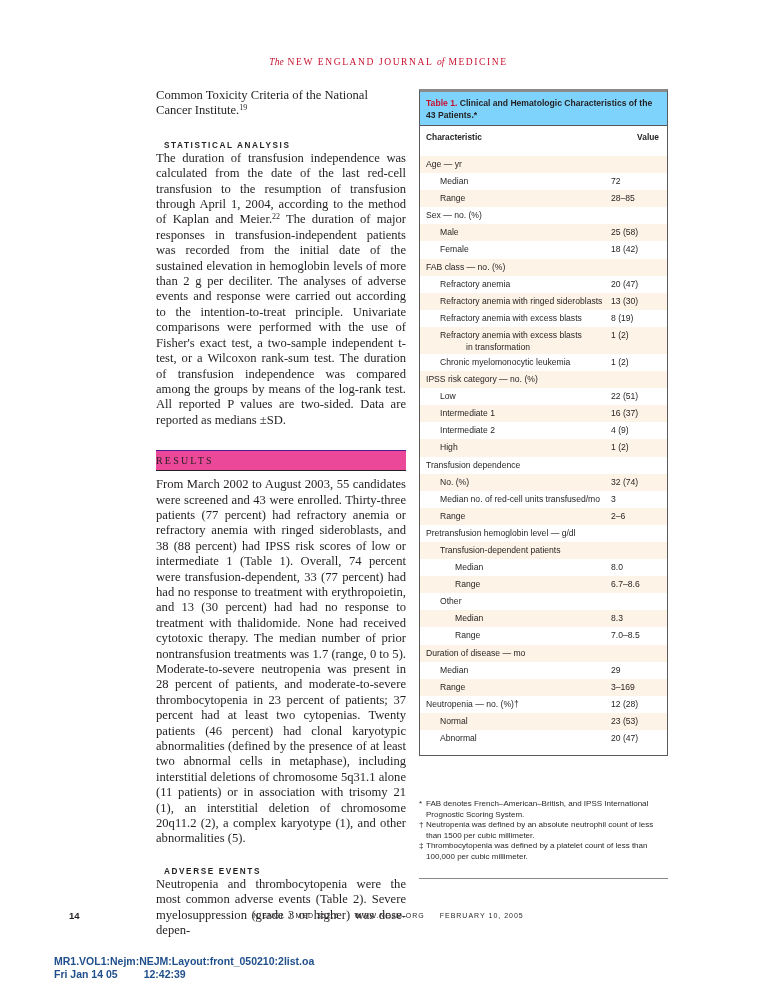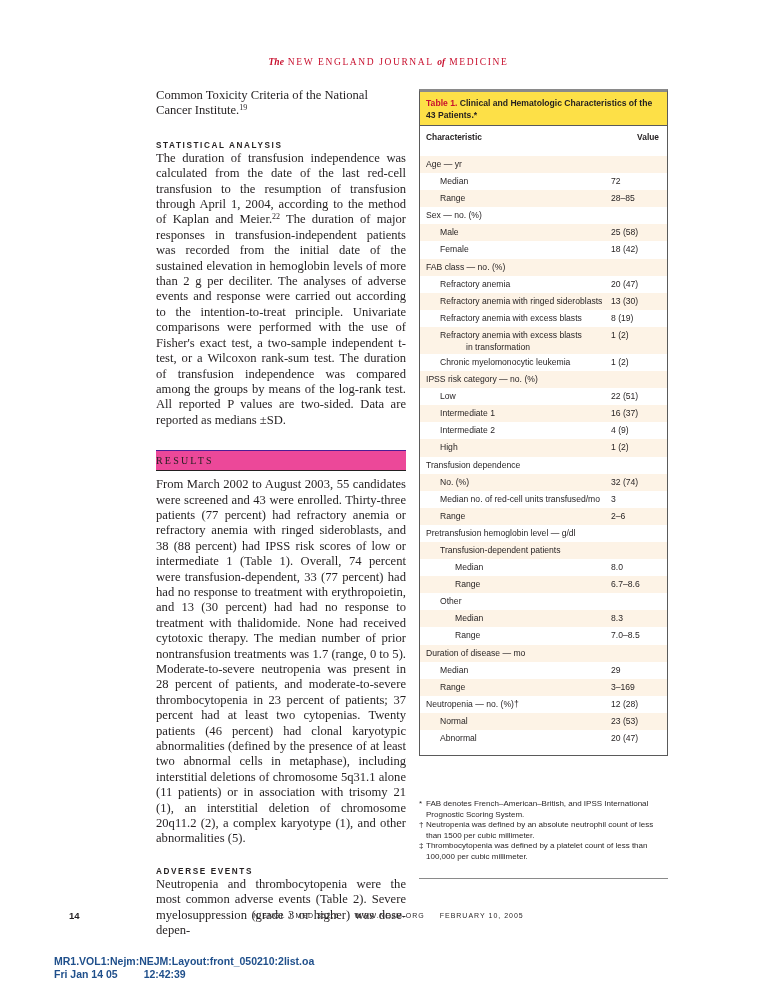--- a/index.html
+++ b/index.html
@@ -1,29 +1,29 @@
 <!DOCTYPE html>
 <html><head>
 <meta charset="utf-8">
 <style>
   html, body { margin: 0; padding: 0; background: #ffffff; }
   body { width: 777px; height: 1005px; position: relative; overflow: hidden; font-family: "Liberation Serif", serif; color: #231f20; }
 
   .running-head { position: absolute; top: 57px; left: 0; width: 777px; text-align: center; color: #c8102e; font-family: "Liberation Serif", serif; font-size: 9.5px; letter-spacing: 1.6px; }
-  .running-head .it { font-style: italic; letter-spacing: 0; font-weight: bold; }
+  .running-head .it { font-style: italic; letter-spacing: 0; }
 
   .col-left { position: absolute; left: 156px; top: 88px; width: 250px; }
   .body-text { font-size: 12.6px; line-height: 15.4px; text-align: justify; margin: 0; }
-  .sec-head { font-family: "Liberation Sans", sans-serif; font-weight: bold; font-size: 8.2px; letter-spacing: 1.6px; margin: 0 0 1px 0; color: #231f20; }
+  .sec-head { font-family: "Liberation Sans", sans-serif; font-weight: bold; font-size: 8.2px; letter-spacing: 1.6px; margin: 0 0 1px 8px; color: #231f20; }
   sup { font-size: 8px; line-height: 0; vertical-align: 4px; }
 
   .results-bar { margin: 22px 0 6px 0; border-top: 1px solid #4c1d95; border-bottom: 1px solid #231f20; background: #ec4899; height: 19px; text-align: left; font-size: 10px; letter-spacing: 2.2px; line-height: 19px; }
 
   .table-box { position: absolute; left: 419px; top: 89px; width: 247px; border: 1.5px solid #5a5a5a; border-top: 3px solid #8a8a8a; font-family: "Liberation Sans", sans-serif; font-size: 8.6px; color: #231f20; }
-  .table-title { background: #fde047; padding: 5px 6px 4px 6px; border-bottom: 1.5px solid #5a5a5a; font-weight: bold; font-size: 8.6px; line-height: 12px; }
+  .table-title { background: #7dd3fc; padding: 5px 6px 4px 6px; border-bottom: 1.5px solid #5a5a5a; font-weight: bold; font-size: 8.6px; line-height: 12px; }
   .table-title .tnum { color: #c8102e; }
   .table-head { display: flex; justify-content: space-between; padding: 0 8px 0 6px; height: 30px; line-height: 22px; font-weight: bold; font-size: 8.4px; }
   .trow { display: flex; height: 17.1px; line-height: 17.1px; }
   .trow.shade { background: #fdf3e6; }
   .trow.tall { height: 27px; line-height: 12px; padding-top: 2px; box-sizing: border-box; }
   .tlabel { flex: 1; white-space: nowrap; }
   .tval { width: 56px; white-space: nowrap; }
   .l0 { padding-left: 6px; }
   .l1 { padding-left: 20px; }
   .l2 { padding-left: 35px; }

